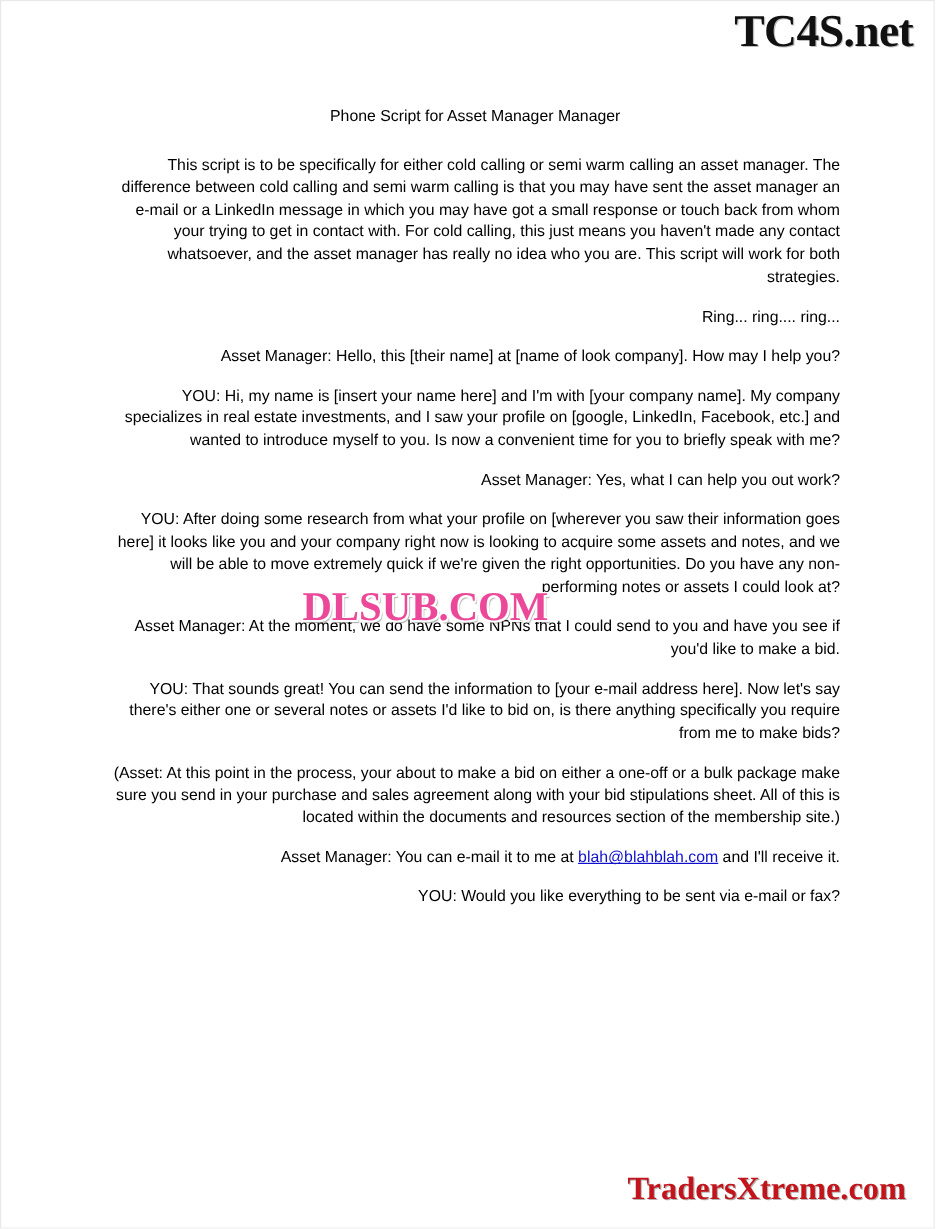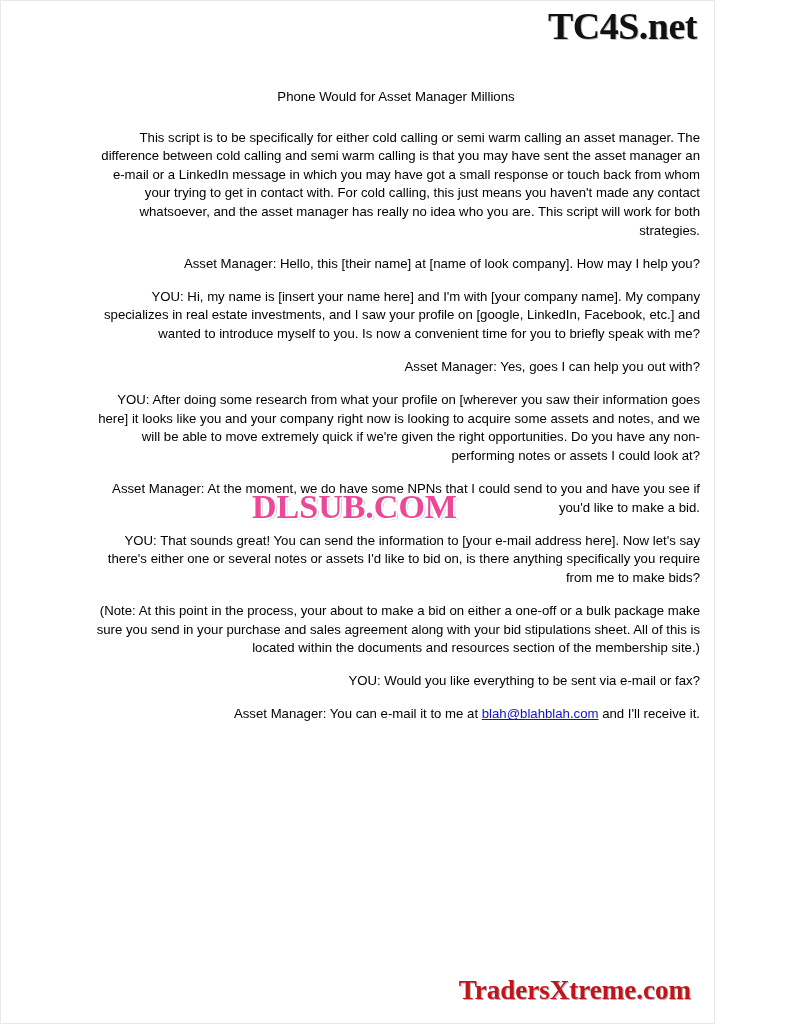--- a/index.html
+++ b/index.html
@@ -5,21 +5,21 @@
   html, body {
     margin: 0;
     padding: 0;
     background: #ffffff;
   }
   body {
     font-family: "Liberation Sans", sans-serif;
   }
   #page {
     position: relative;
-    width: 715px;
+    width: 779px;
     height: 1024px;
     background: #ffffff;
     overflow: hidden;
     box-sizing: border-box;
   }
   
   #page::after {
     content: "";
     position: absolute;
     left: 0; top: 0; right: 0; bottom: 0;
@@ -103,33 +103,34 @@
 </style>
 </head>
 <body>
 
 <div id="page">
 
   <div class="brand-top">TC4S.net</div>
 
   <div class="doc-body">
 
-    <p class="doc-title">Phone Would for Asset Manager Millions</p>
+    <p class="doc-title">Phone Script for Asset Manager Manager</p>
 
     <p class="para">This script is to be specifically for either cold calling or semi warm calling an asset manager.  The difference between cold calling and semi warm calling is that you may have sent the asset manager an e-mail or a LinkedIn message in which you may have got a small response or touch back from whom your trying to get in contact with.  For cold calling, this just means you haven't made any contact whatsoever, and the asset manager has really no idea who you are.  This script will work for both strategies.</p>
+    <p class="para">Ring... ring.... ring...</p>
     <p class="para">Asset Manager: Hello, this [their name] at [name of look company].  How may I help you?</p>
     <p class="para">YOU: Hi, my name is [insert your name here] and I'm with [your company name].  My company specializes in real estate investments, and I saw your profile on [google, LinkedIn, Facebook, etc.] and wanted to introduce myself to you.  Is now a convenient time for you to briefly speak with me?</p>
-    <p class="para">Asset Manager: Yes, goes I can help you out with?</p>
+    <p class="para">Asset Manager: Yes, what I can help you out work?</p>
     <p class="para">YOU: After doing some research from what your profile on [wherever you saw their information goes here] it looks like you and your company right now is looking to acquire some assets and notes, and we will be able to move extremely quick if we're given the right opportunities.  Do you have any non-performing notes or assets I could look at?</p>
     <p class="para">Asset Manager: At the moment, we do have some NPNs that I could send to you and have you see if you'd like to make a bid.</p>
     <p class="para">YOU: That sounds great!  You can send the information to [your e-mail address here].  Now let's say there's either one or several notes or assets I'd like to bid on, is there anything specifically you require from me to make bids?</p>
-    <p class="para">(Note: At this point in the process, your about to make a bid on either a one-off or a bulk package make sure you send in your purchase and sales agreement along with your bid stipulations sheet.  All of this is located within the documents and resources section of the membership site.)</p>
+    <p class="para">(Asset: At this point in the process, your about to make a bid on either a one-off or a bulk package make sure you send in your purchase and sales agreement along with your bid stipulations sheet.  All of this is located within the documents and resources section of the membership site.)</p>
+    <p class="para"><span>Asset Manager: You can e-mail it to me at </span><a class="link" href="#">blah@blahblah.com</a><span> and I'll receive it.</span></p>
+
     <p class="para">YOU:  Would you like everything to be sent via e-mail or fax?</p>
-
-    <p class="para"><span>Asset Manager: You can e-mail it to me at </span><a class="link" href="#">blah@blahblah.com</a><span> and I'll receive it.</span></p>
 
   </div>
 
   <div class="watermark">DLSUB.COM</div>
 
   <div class="brand-bottom">TradersXtreme.com</div>
 
 </div>
 
 </body></html>

